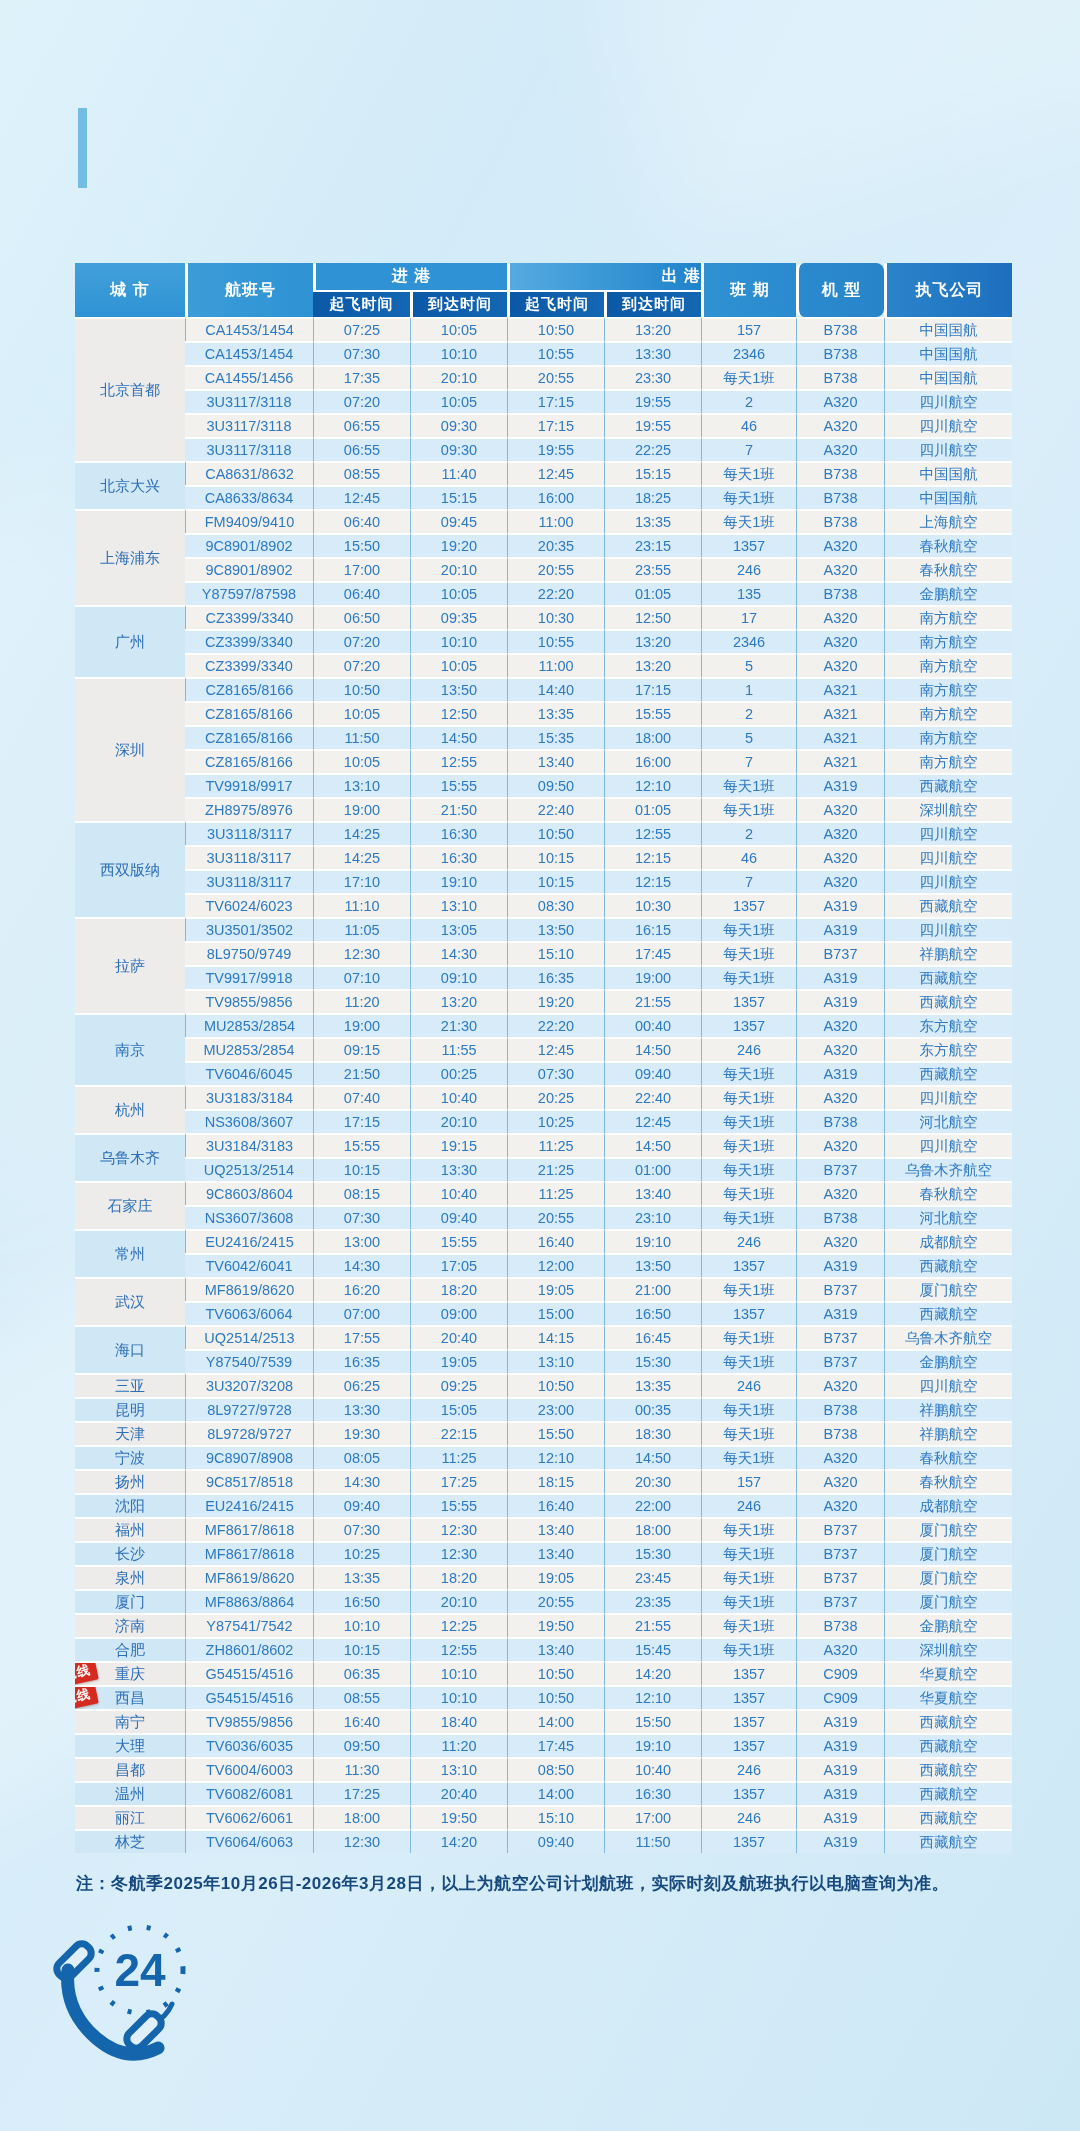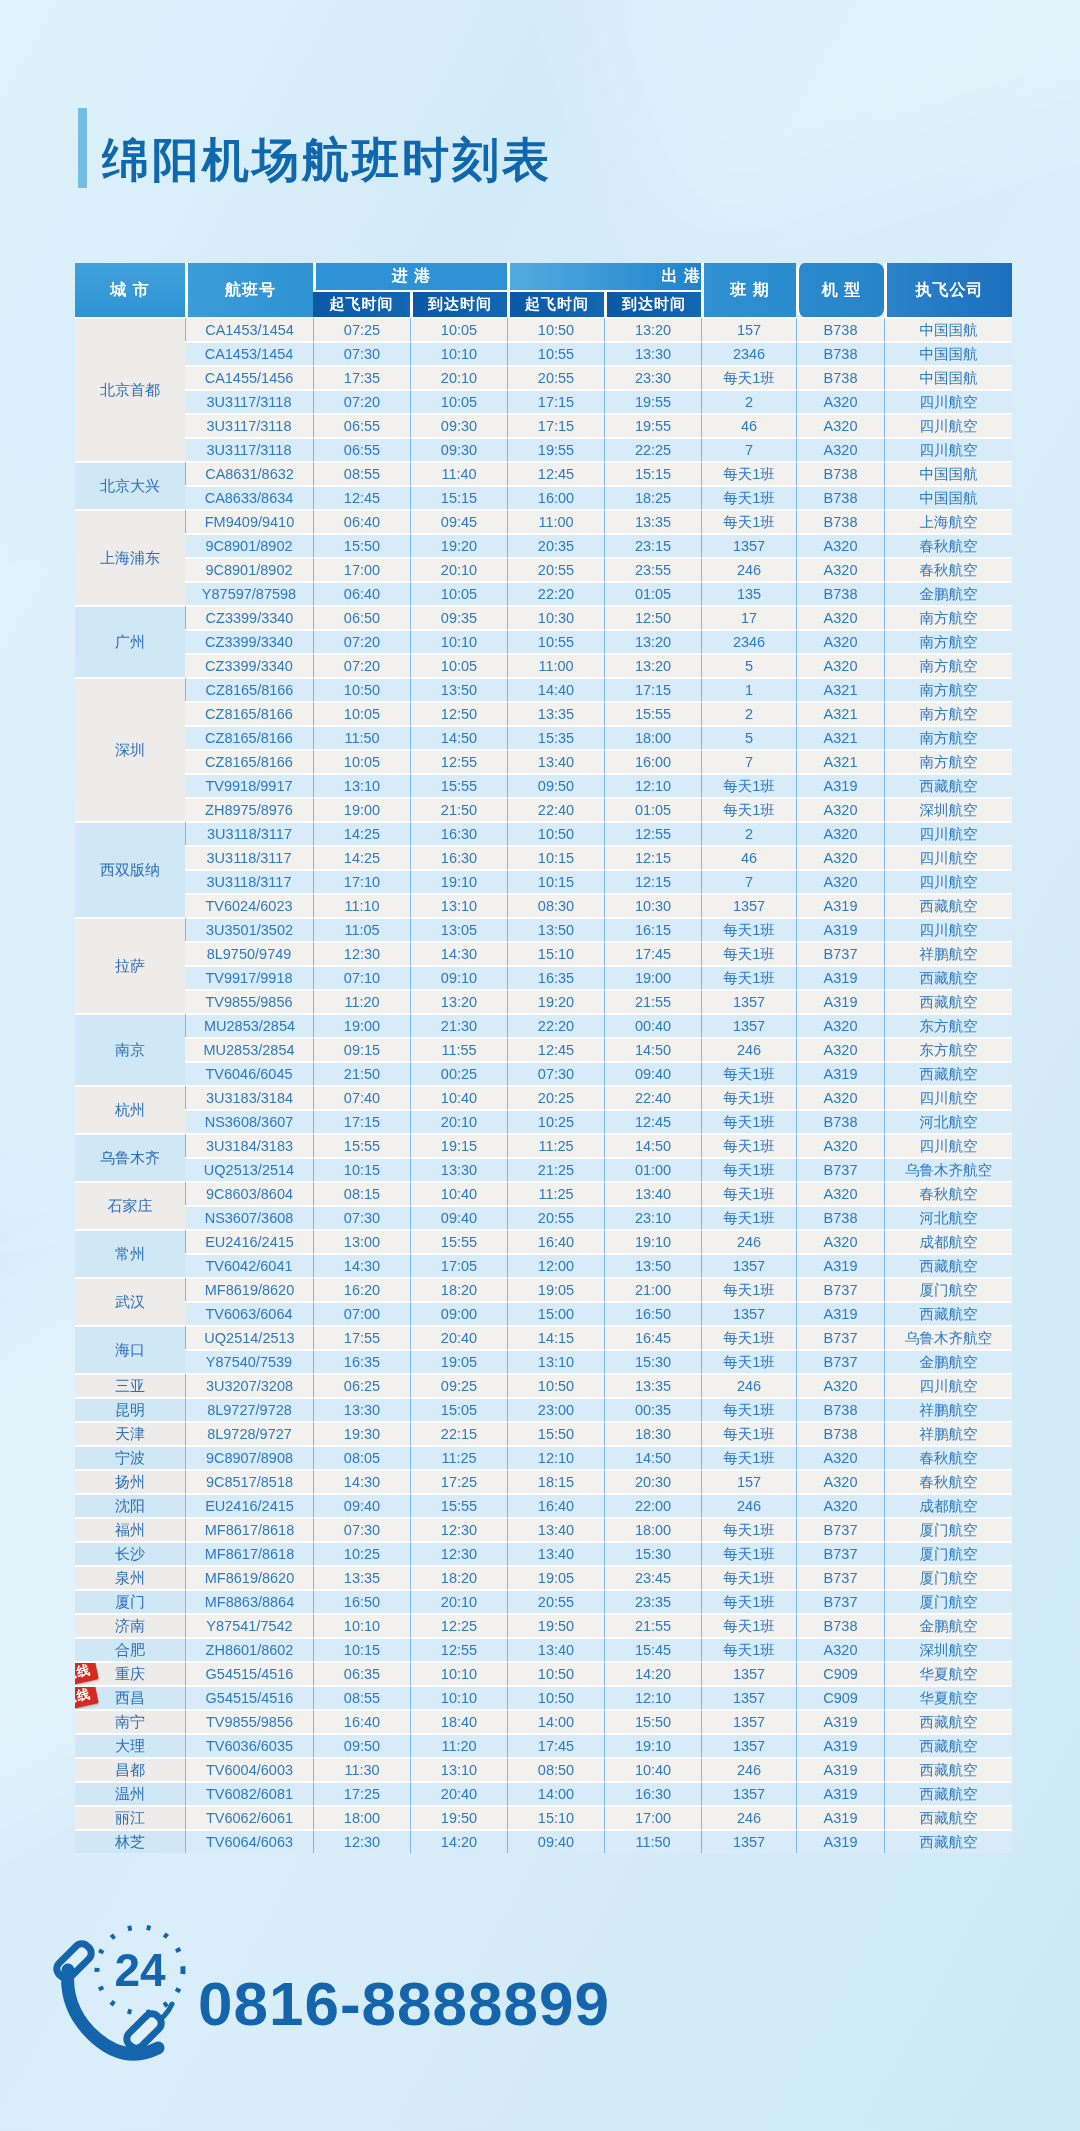--- a/index.html
+++ b/index.html
@@ -64,21 +64,20 @@
 </style>
 </head>
 <body>
 
 <div class="page">
   <div class="streak s1"></div>
   <div class="streak s2"></div>
   <div class="streak s3"></div>
 
   <div class="title-bar"></div>
-  <h1 class="page-title">绵阳机场航班时刻表</h1>
 
   <table class="flight-table">
     <colgroup>
       <col style="width:110px">
         <col style="width:128px">
       <col style="width:97px">
         <col style="width:97px">
         <col style="width:97px">
         <col style="width:97px">
       <col style="width:95px">
@@ -773,26 +772,26 @@
           <td>14:20</td>
           <td>09:40</td>
           <td>11:50</td>
           <td>1357</td>
           <td>A319</td>
           <td>西藏航空</td>
         </tr>
       </tbody>
   </table>
 
+  <div class="note">注：冬航季2025年10月26日-2026年3月28日，以上为航空公司计划航班，实际时刻及航班执行以电脑查询为准。</div>
 
   <svg class="footer-icon" width="138" height="148" viewBox="0 0 138 148">
     <circle cx="88" cy="52" r="43" fill="none" stroke="#1565ad" stroke-width="5" stroke-dasharray="4 15"></circle>
     <text id="clock-num" x="88" y="68" text-anchor="middle" font-size="46" font-weight="bold" fill="#1565ad" font-family="Liberation Sans, sans-serif">24</text>
     <path d="M120 86 q-6 14 -20 20" fill="none" stroke="#1565ad" stroke-width="5" stroke-linecap="round"></path>
     <polygon points="96,102 112,104 100,114" fill="#1565ad"></polygon>
     <g stroke="#1565ad" stroke-width="7" fill="#dff0fa" stroke-linejoin="round">
       <rect x="2" y="34" width="40" height="18" rx="8" transform="rotate(-45 22 43)"></rect>
       <rect x="72" y="104" width="40" height="18" rx="8" transform="rotate(-45 92 113)"></rect>
     </g>
     <path d="M16 52 q-4 40 28 68 q30 26 62 10" fill="none" stroke="#1565ad" stroke-width="13" stroke-linecap="round"></path>
   </svg>
-  <div class="phone-number">0816-8888899</div>
 </div>
 
 </body></html>

